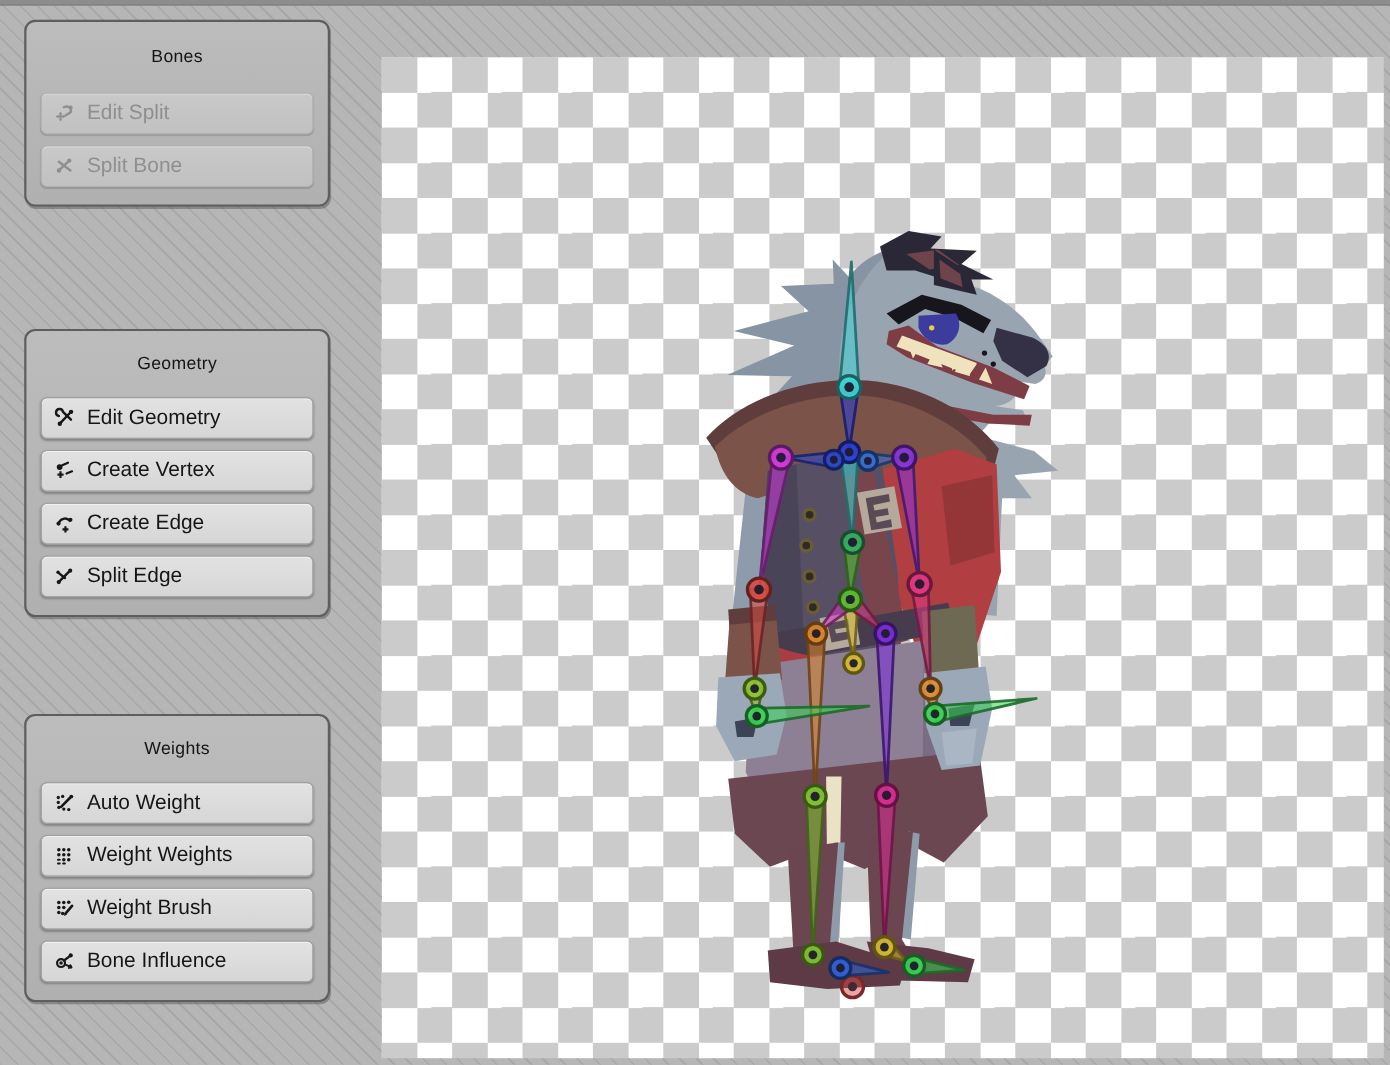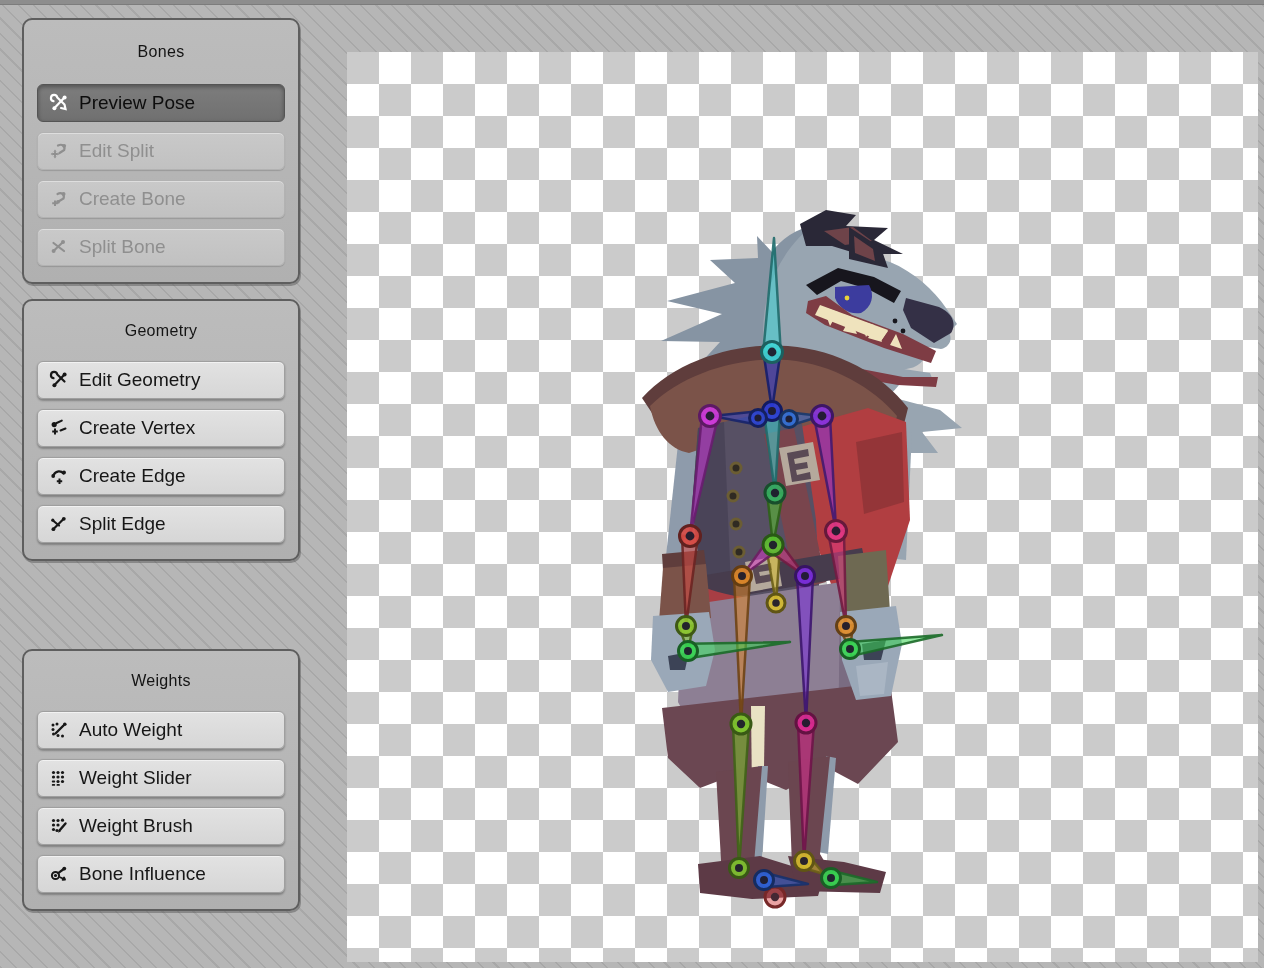--- a/index.html
+++ b/index.html
@@ -235,62 +235,34 @@
       <circle cx="764" cy="880" r="3.9899999999999998" fill="#1f1b2c" fill-opacity="0.95"></circle>
       <circle cx="831" cy="878" r="9.5" fill="#38d452" fill-opacity="0.9" stroke="#195f25" stroke-width="3"></circle>
       <circle cx="831" cy="878" r="3.9899999999999998" fill="#1f1b2c" fill-opacity="0.95"></circle>
     </g>
 </svg>
 
 <aside id="left-column">
     <section class="panel panel-bones">
       <div class="panel-title">Bones</div>
       <div class="buttons">
-        <div class="tool-btn active">
-          <span class="icon">
-            <svg width="20" height="20" viewBox="0 0 20 20">
-              <g stroke="currentColor" stroke-width="2.2" fill="none" stroke-linecap="round">
-                <path d="M4.5 8.2 A3.2 3.2 0 1 1 8.3 4.5 L15.5 11.5 M15.5 11.5 L16.5 16 L12 15"></path>
-                <path d="M15 5 L6 14.5"></path>
-              </g>
-              <circle cx="15.6" cy="4.4" r="2" fill="currentColor"></circle>
-              <circle cx="5.4" cy="15.2" r="2" fill="currentColor"></circle>
-            </svg>
-          </span>
-          <span>Preview Pose</span>
-        </div>
         <div class="tool-btn disabled">
           <span class="icon">
             <svg width="20" height="20" viewBox="0 0 20 20">
               <g stroke="currentColor" stroke-width="2.2" fill="none" stroke-linecap="round">
                 <path d="M9 4.5 C13 2.5 16.5 5 15.2 9 L10.5 12"></path>
               </g>
               <circle cx="15.2" cy="4.8" r="1.9" fill="currentColor"></circle>
               <g stroke="currentColor" stroke-width="1.8">
                 <path d="M6 10.5 L6 15.5 M3.5 13 L8.5 13"></path>
               </g>
               <path d="M6 8.6 L7.6 10.7 L4.4 10.7 Z M6 17.4 L4.4 15.3 L7.6 15.3 Z M1.6 13 L3.7 11.4 L3.7 14.6 Z M10.4 13 L8.3 11.4 L8.3 14.6 Z" fill="currentColor"></path>
             </svg>
           </span>
           <span>Edit Split</span>
-        </div>
-        <div class="tool-btn disabled">
-          <span class="icon">
-            <svg width="20" height="20" viewBox="0 0 20 20">
-              <g stroke="currentColor" stroke-width="2.2" fill="none" stroke-linecap="round">
-                <path d="M8.5 5 C12.5 2.8 16 5.5 14.5 9.5 L9.5 12.5"></path>
-              </g>
-              <circle cx="14.6" cy="5" r="1.9" fill="currentColor"></circle>
-              <circle cx="9" cy="12.8" r="1.9" fill="currentColor"></circle>
-              <g stroke="currentColor" stroke-width="2">
-                <path d="M6 11.5 L6 17 M3.2 14.2 L8.8 14.2"></path>
-              </g>
-            </svg>
-          </span>
-          <span>Create Bone</span>
         </div>
         <div class="tool-btn disabled">
           <span class="icon">
             <svg width="20" height="20" viewBox="0 0 20 20">
               <g stroke="currentColor" stroke-width="2.2" fill="none" stroke-linecap="round">
                 <path d="M5 13.5 L13.5 5.5"></path>
                 <path d="M4.5 6 L15 14"></path>
               </g>
               <circle cx="14" cy="5" r="2" fill="currentColor"></circle>
               <circle cx="4.6" cy="14" r="2" fill="currentColor"></circle>
@@ -387,21 +359,21 @@
                 <circle cx="9" cy="9" r="1.6"></circle>
                 <circle cx="13.5" cy="9" r="1.6"></circle>
                 <circle cx="9" cy="13.5" r="1.6"></circle>
                 <circle cx="13.5" cy="13.5" r="1.6"></circle>
                 <rect x="2.8" y="12.6" width="3.4" height="1.8" rx="0.9"></rect>
                 <rect x="2.8" y="16" width="3.4" height="1.8" rx="0.9"></rect>
                 <rect x="7.5" y="16" width="3.4" height="1.8" rx="0.9"></rect>
               </g>
             </svg>
           </span>
-          <span>Weight Slider</span>
+          <span>Weight Weights</span>
         </div>
         <div class="tool-btn">
           <span class="icon">
             <svg width="20" height="20" viewBox="0 0 20 20">
               <g fill="currentColor">
                 <circle cx="4.5" cy="4.5" r="1.6"></circle>
                 <circle cx="9" cy="4.5" r="1.6"></circle>
                 <circle cx="13.5" cy="4.2" r="1.6"></circle>
                 <circle cx="4.5" cy="9" r="1.6"></circle>
                 <circle cx="9" cy="9" r="1.6"></circle>

